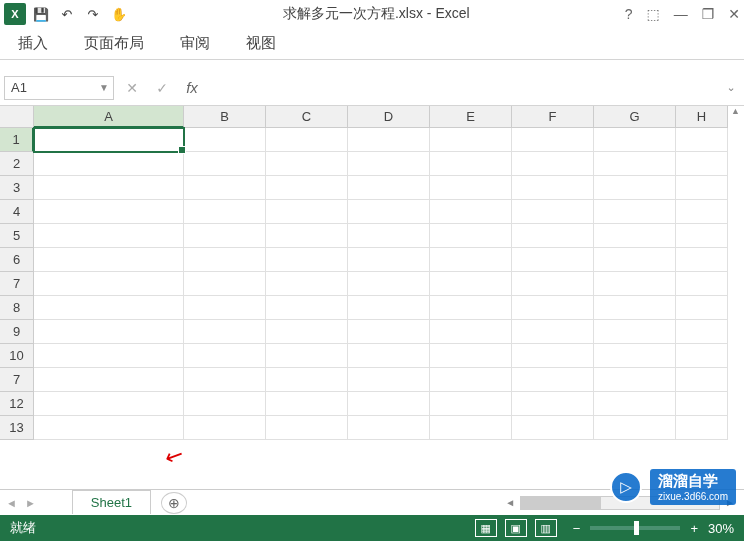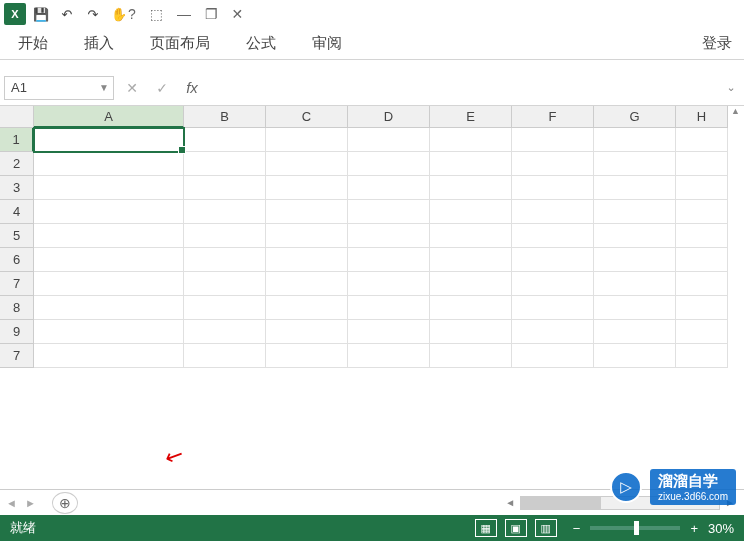--- a/index.html
+++ b/index.html
@@ -83,37 +83,36 @@
 <body>
 
 <div class="title-bar">
   <div class="app-icon">X</div>
   <div class="qat">
     <span class="qat-icon">💾</span>
     <span class="qat-icon">↶</span>
     <span class="qat-icon">↷</span>
     <span class="qat-icon">✋</span>
   </div>
+  <div class="title">求解多元一次方程.xlsx - Excel</div>
   <div class="win-controls">
     <span>?</span>
     <span>⬚</span>
     <span>—</span>
     <span>❐</span>
     <span>✕</span>
   </div>
 </div>
 
 <div class="ribbon">
-  <div class="tab">开始</div>
   <div class="tab">插入</div>
   <div class="tab">页面布局</div>
-  <div class="tab">公式</div>
   <div class="tab">审阅</div>
+  <div class="tab">视图</div>
   <div class="spacer"></div>
-  <div class="login">登录</div>
 </div>
 
 <div class="formula-row">
   <div class="name-box">
     <span>A1</span>
     <span class="dd">▼</span>
   </div>
   <div class="fb-btns">
     <div class="fb-btn">✕</div>
     <div class="fb-btn">✓</div>
@@ -229,21 +228,54 @@
         <div class="cell" style="width: 150px;"></div>
         <div class="cell" style="width: 82px;"></div>
         <div class="cell" style="width: 82px;"></div>
         <div class="cell" style="width: 82px;"></div>
         <div class="cell" style="width: 82px;"></div>
         <div class="cell" style="width: 82px;"></div>
         <div class="cell" style="width: 82px;"></div>
         <div class="cell" style="width: 52px;"></div>
       </div>
       <div class="row">
+        <div class="row-h">10</div>
+        <div class="cell" style="width: 150px;"></div>
+        <div class="cell" style="width: 82px;"></div>
+        <div class="cell" style="width: 82px;"></div>
+        <div class="cell" style="width: 82px;"></div>
+        <div class="cell" style="width: 82px;"></div>
+        <div class="cell" style="width: 82px;"></div>
+        <div class="cell" style="width: 82px;"></div>
+        <div class="cell" style="width: 52px;"></div>
+      </div>
+      <div class="row">
         <div class="row-h">7</div>
+        <div class="cell" style="width: 150px;"></div>
+        <div class="cell" style="width: 82px;"></div>
+        <div class="cell" style="width: 82px;"></div>
+        <div class="cell" style="width: 82px;"></div>
+        <div class="cell" style="width: 82px;"></div>
+        <div class="cell" style="width: 82px;"></div>
+        <div class="cell" style="width: 82px;"></div>
+        <div class="cell" style="width: 52px;"></div>
+      </div>
+      <div class="row">
+        <div class="row-h">12</div>
+        <div class="cell" style="width: 150px;"></div>
+        <div class="cell" style="width: 82px;"></div>
+        <div class="cell" style="width: 82px;"></div>
+        <div class="cell" style="width: 82px;"></div>
+        <div class="cell" style="width: 82px;"></div>
+        <div class="cell" style="width: 82px;"></div>
+        <div class="cell" style="width: 82px;"></div>
+        <div class="cell" style="width: 52px;"></div>
+      </div>
+      <div class="row">
+        <div class="row-h">13</div>
         <div class="cell" style="width: 150px;"></div>
         <div class="cell" style="width: 82px;"></div>
         <div class="cell" style="width: 82px;"></div>
         <div class="cell" style="width: 82px;"></div>
         <div class="cell" style="width: 82px;"></div>
         <div class="cell" style="width: 82px;"></div>
         <div class="cell" style="width: 82px;"></div>
         <div class="cell" style="width: 52px;"></div>
       </div>
     </div>
@@ -252,20 +284,21 @@
   </div>
 </div>
 
 <div class="red-arrow">↙</div>
 
 <div class="sheet-bar">
   <div class="sheet-nav">
     <span>◄</span>
     <span>►</span>
   </div>
+  <div class="sheet-tab">Sheet1</div>
   <div class="add-sheet">⊕</div>
   <div class="hdiv"></div>
   <div class="hscroll">
     <span class="arr">◄</span>
     <div class="track">
         <div class="thumb"></div>
       </div>
     <span class="arr">►</span>
   </div>
 </div>

